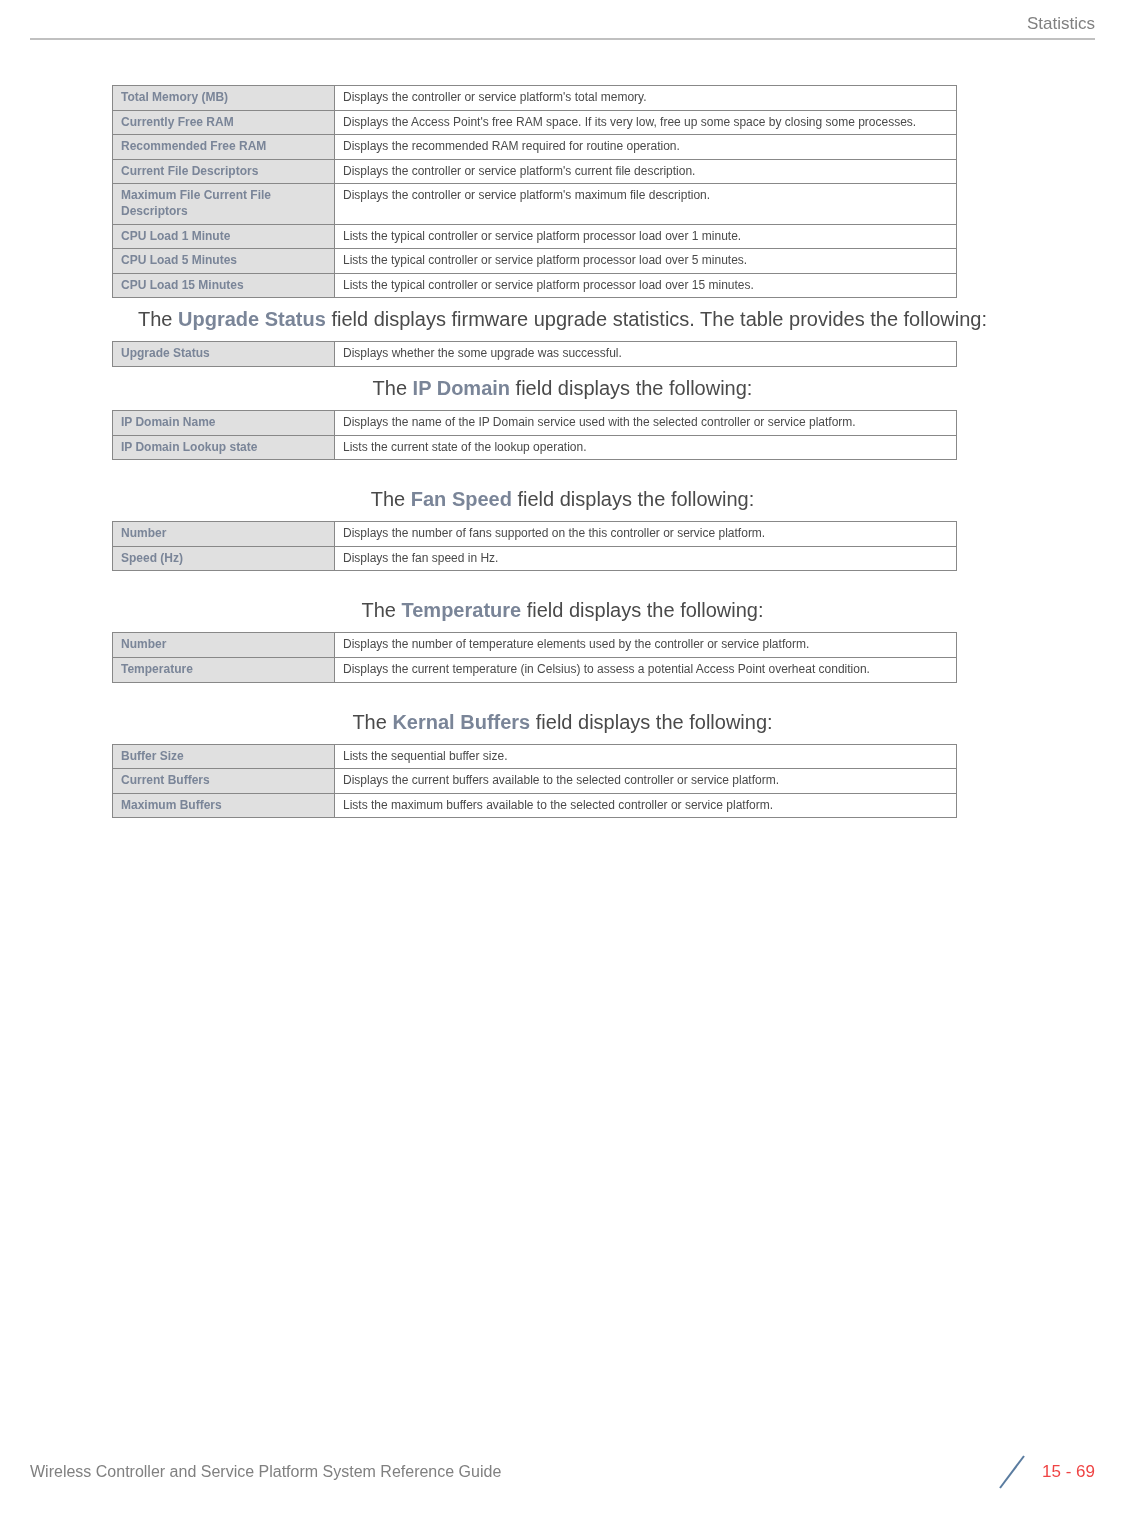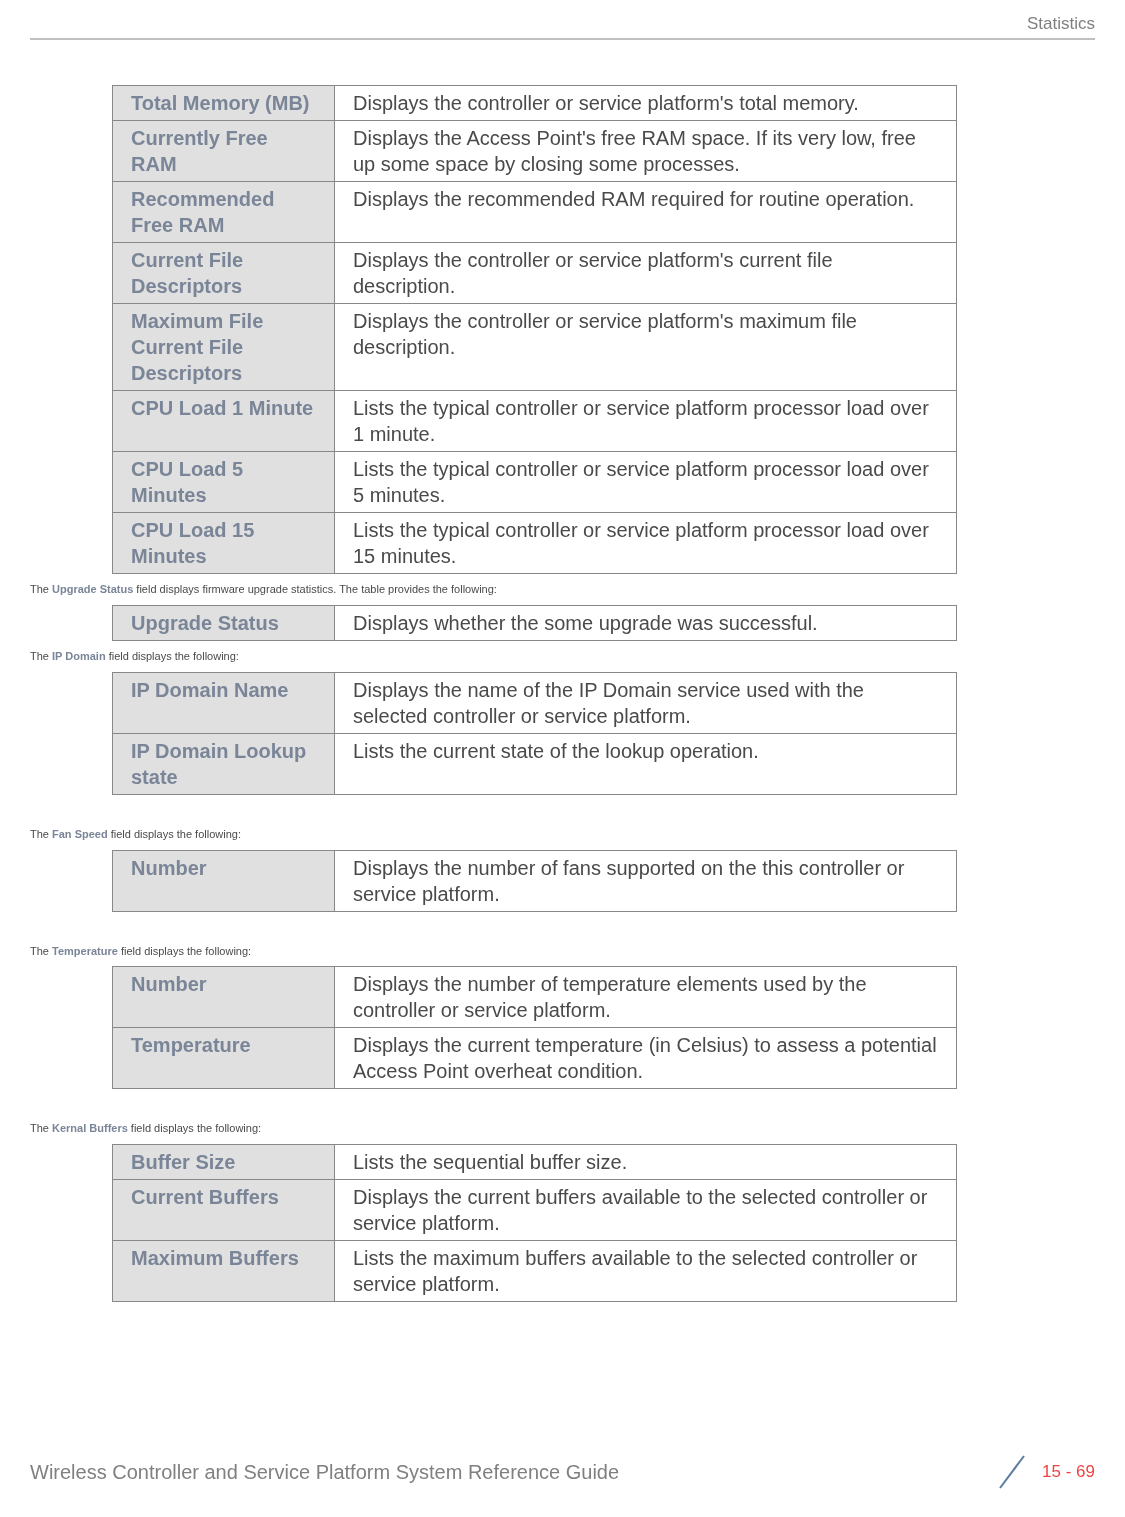--- a/index.html
+++ b/index.html
@@ -38,61 +38,62 @@
       right: 30px;
     }
     table {
       border-collapse: collapse;
       width: 845px;
       margin-left: 82px;
       margin-bottom: 8px;
     }
     table th, table td {
       border: 1px solid #888888;
-      padding: 4px 18px;
+      padding: 4px 8px;
       text-align: left;
       vertical-align: top;
-      font-size: 20px;
+      font-size: 12px;
       line-height: 1.3;
     }
     table th {
       background: #e0e0e0;
       color: #7a8598;
       font-weight: bold;
       width: 222px;
     }
     table td {
       color: #4a4a4a;
     }
     .section-text {
       margin-left: 0;
-      margin-top: 6px;
+      margin-top: 0;
       margin-bottom: 8px;
-      font-size: 11px;
+      font-size: 20px;
       color: #4a4a4a;
       line-height: 1.35;
+      text-align: center;
     }
     .bold-blue {
       color: #7a8598;
       font-weight: bold;
     }
     .spacer-md {
       height: 18px;
     }
     .footer {
       position: absolute;
       bottom: 25px;
       left: 30px;
       right: 30px;
       display: flex;
       justify-content: space-between;
       align-items: center;
     }
     .footer-text {
-      font-size: 20px;
+      font-size: 16px;
       color: #808080;
     }
     .page-number {
       font-size: 17px;
       color: #ef4444;
       display: flex;
       align-items: center;
       gap: 10px;
     }
     .slash-icon {
@@ -180,20 +181,24 @@
 
   <p class="section-text">
     <span>The </span><span class="bold-blue">Fan Speed</span><span> field displays the following:</span>
   </p>
 
   <table>
     <tbody>
         <tr>
           <th>Number</th>
           <td>Displays the number of fans supported on the this controller or service platform.</td>
+        </tr>
+    <tr>
+          <th>Speed (Hz)</th>
+          <td>Displays the fan speed in Hz.</td>
         </tr>
   </tbody>
     </table>
 
   <div class="spacer-md"></div>
 
   <p class="section-text">
     <span>The </span><span class="bold-blue">Temperature</span><span> field displays the following:</span>
   </p>
 

